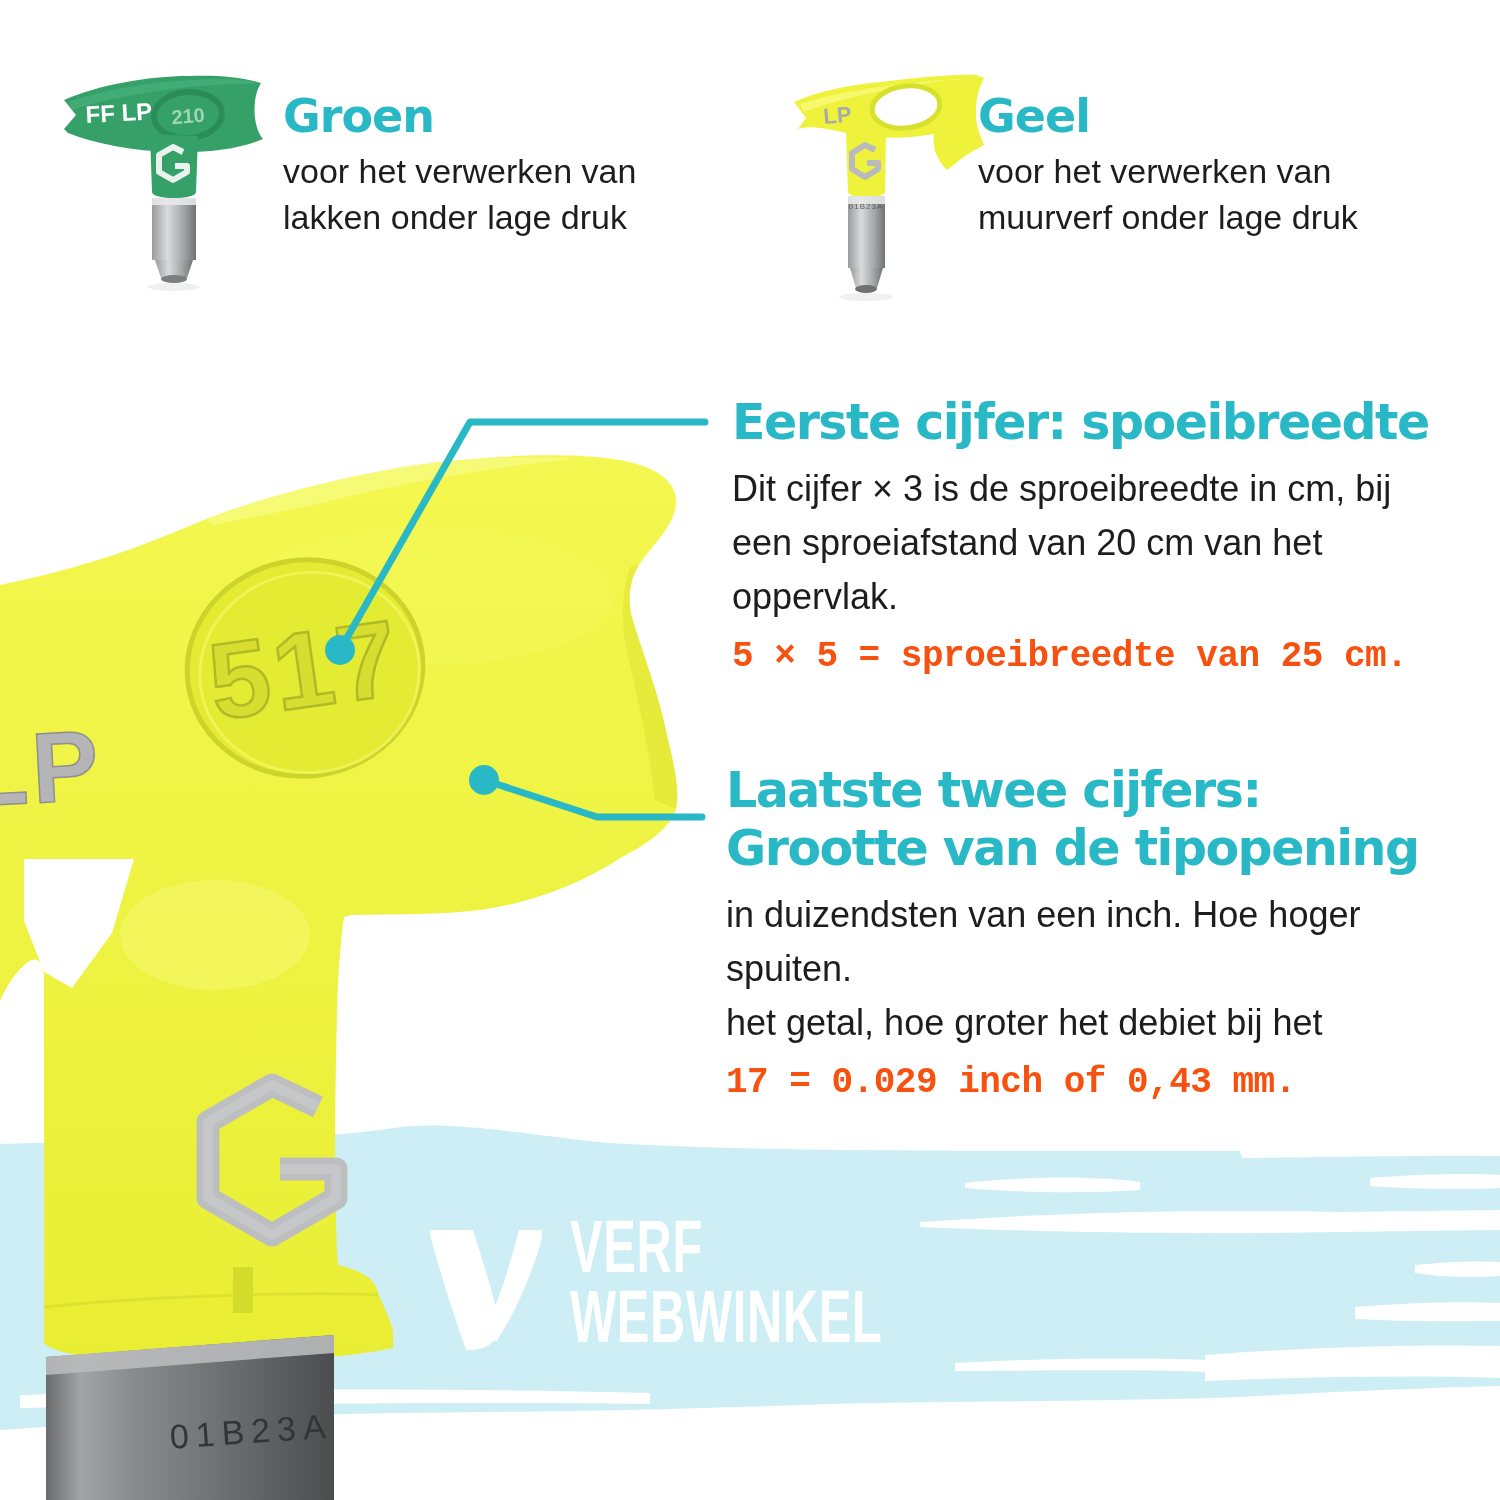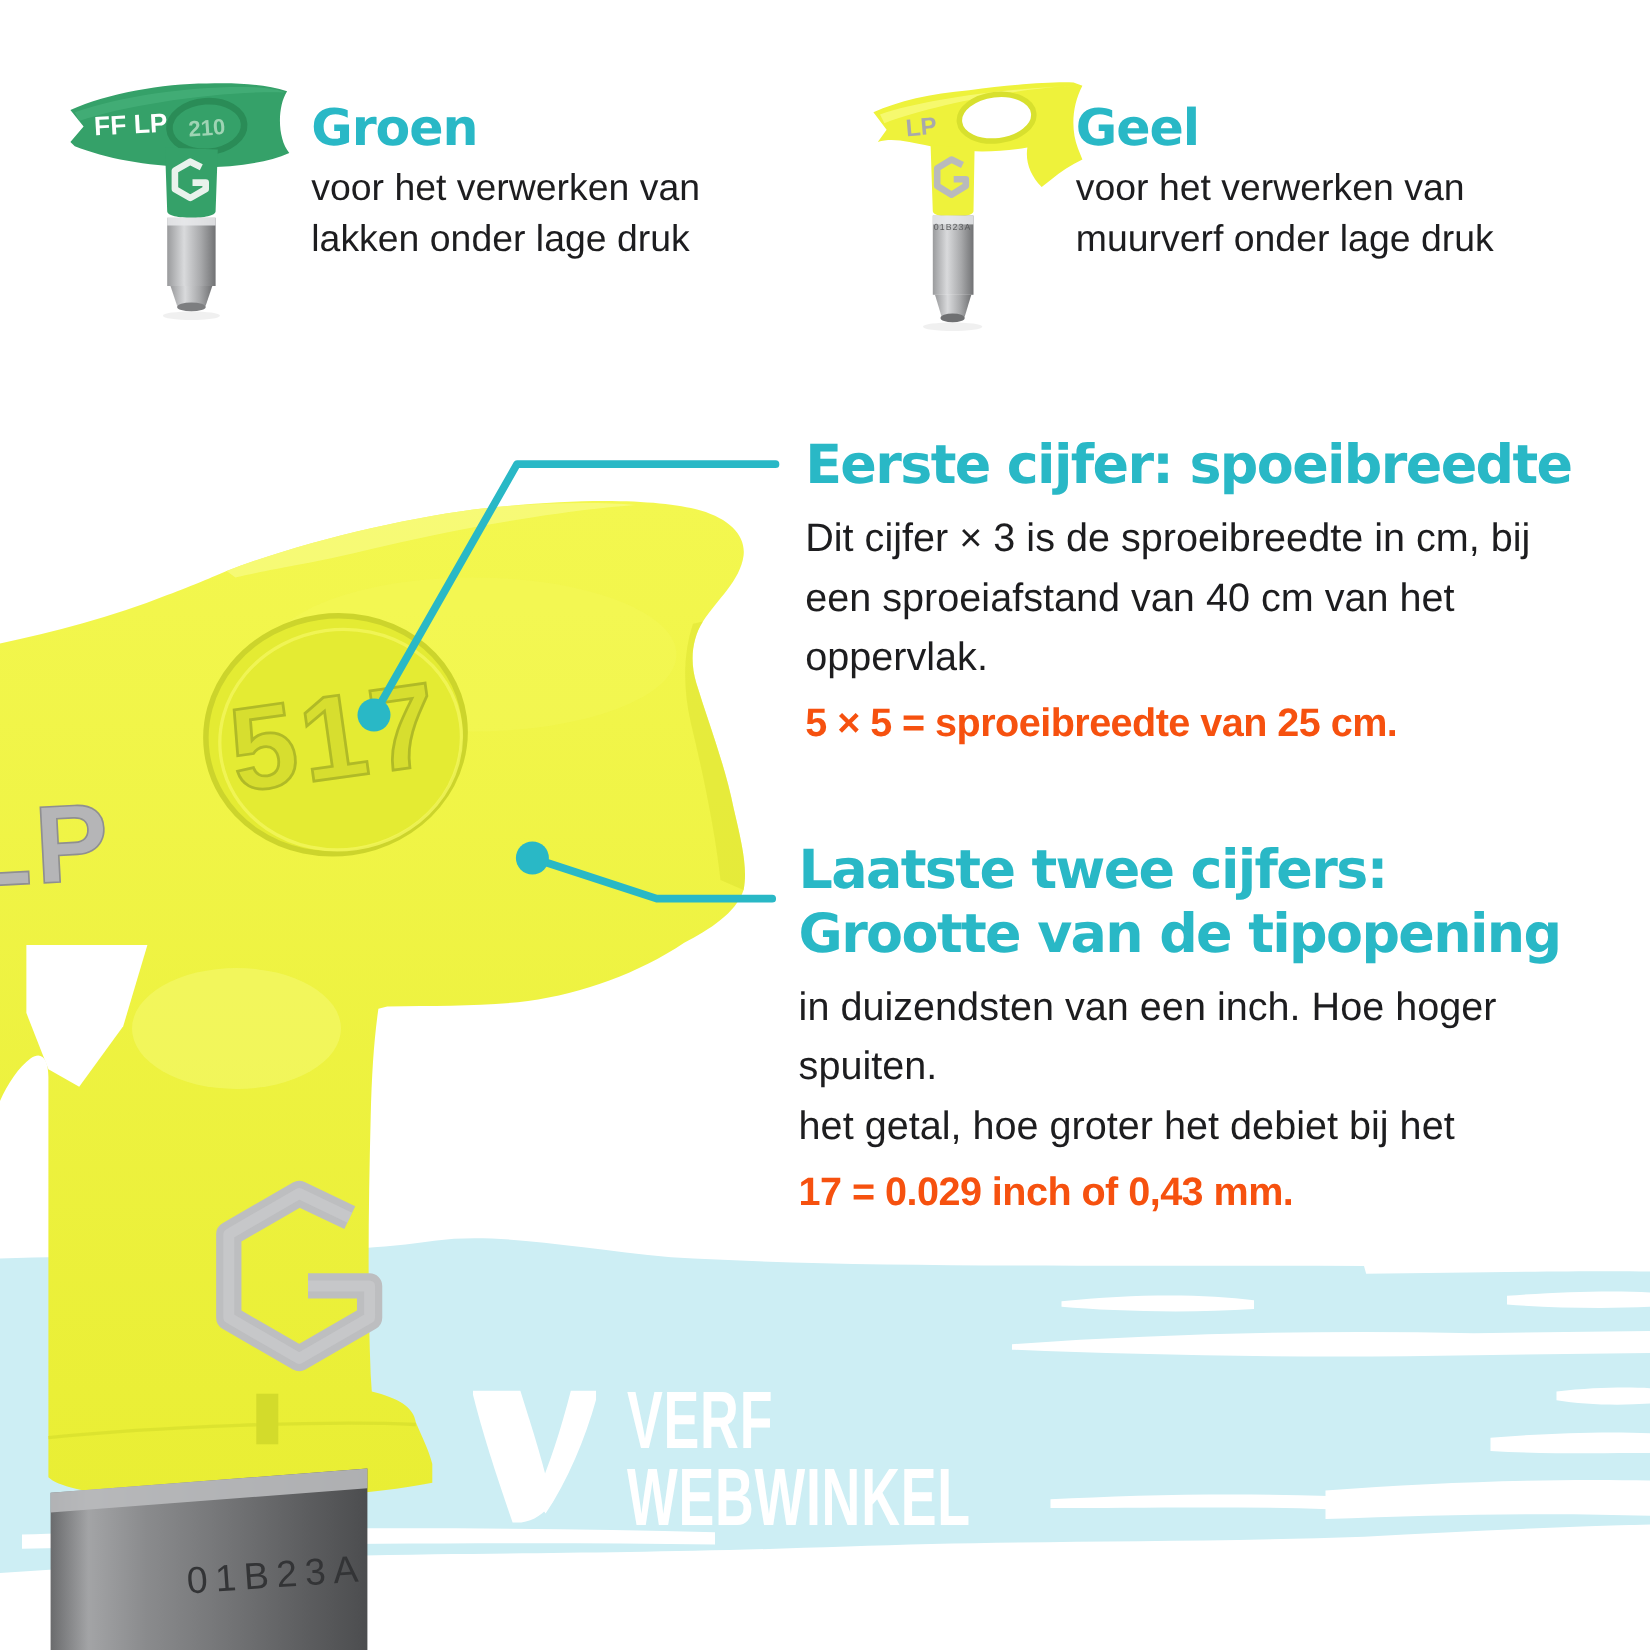--- a/index.html
+++ b/index.html
@@ -16,32 +16,32 @@
     font-weight:bold;color:#29b8c6;font-size:46px;line-height:52px;
     letter-spacing:-1px;
   }
   .tip-body{font-size:34px;line-height:46px;color:#1d1d1f;margin-top:6px;}
   .annot-head{
     font-family:"DejaVu Sans",sans-serif;font-weight:bold;color:#29b8c6;
     font-size:49px;line-height:58px;letter-spacing:-1.5px;
   }
   .annot-body{font-size:36px;line-height:54px;color:#1d1d1f;margin-top:10px;}
   .annot-highlight{
-    font-family:Liberation Sans, sans-serif;font-weight:bold;
+    font-family:Liberation Mono, monospace;font-weight:bold;
     font-size:36px;line-height:46px;color:#f6510f;margin-top:10px;letter-spacing:-0.5px;
   }
   
   #band-layer{left:0;top:1100px;z-index:1;}
   #main-photo{left:0;top:455px;z-index:2;}
   #tip-green{left:58px;top:70px;z-index:2;}
   #tip-yellow{left:786px;top:66px;z-index:2;}
   #callout-layer{left:0;top:0;z-index:4;pointer-events:none;}
   .txt{z-index:5;}
   
-  #brand{left:430px;top:1210px;z-index:5;display:flex;align-items:center;margin-top:44px;}
+  #brand{left:430px;top:1210px;z-index:5;display:flex;align-items:flex-end;}
   #brand-text{
     margin-left:28px;margin-top:2px;color:#ffffff;
     font-family:"Liberation Sans",sans-serif;font-weight:bold;
     font-size:74px;line-height:70px;letter-spacing:1px;
     transform:scaleX(0.66);transform-origin:left top;white-space:nowrap;
   }
 </style>
 </head>
 <body>
 
@@ -224,21 +224,21 @@
   <div class="tip-body">
     <div>voor het verwerken van</div>
     <div>muurverf onder lage druk</div>
   </div>
 </div>
 
 <div class="abs txt" style="left:732px;top:394px;">
   <div class="annot-head">Eerste cijfer: spoeibreedte</div>
   <div class="annot-body">
     <div>Dit cijfer × 3 is de sproeibreedte in cm, bij</div>
-    <div>een sproeiafstand van 40 cm van het</div>
+    <div>een sproeiafstand van 20 cm van het</div>
     <div>oppervlak.</div>
   </div>
   <div class="annot-highlight">5 × 5 = sproeibreedte van 25 cm.</div>
 </div>
 
 <div class="abs txt" style="left:726px;top:762px;">
   <div class="annot-head">
     <div>Laatste twee cijfers:</div>
     <div>Grootte van de tipopening</div>
   </div>

